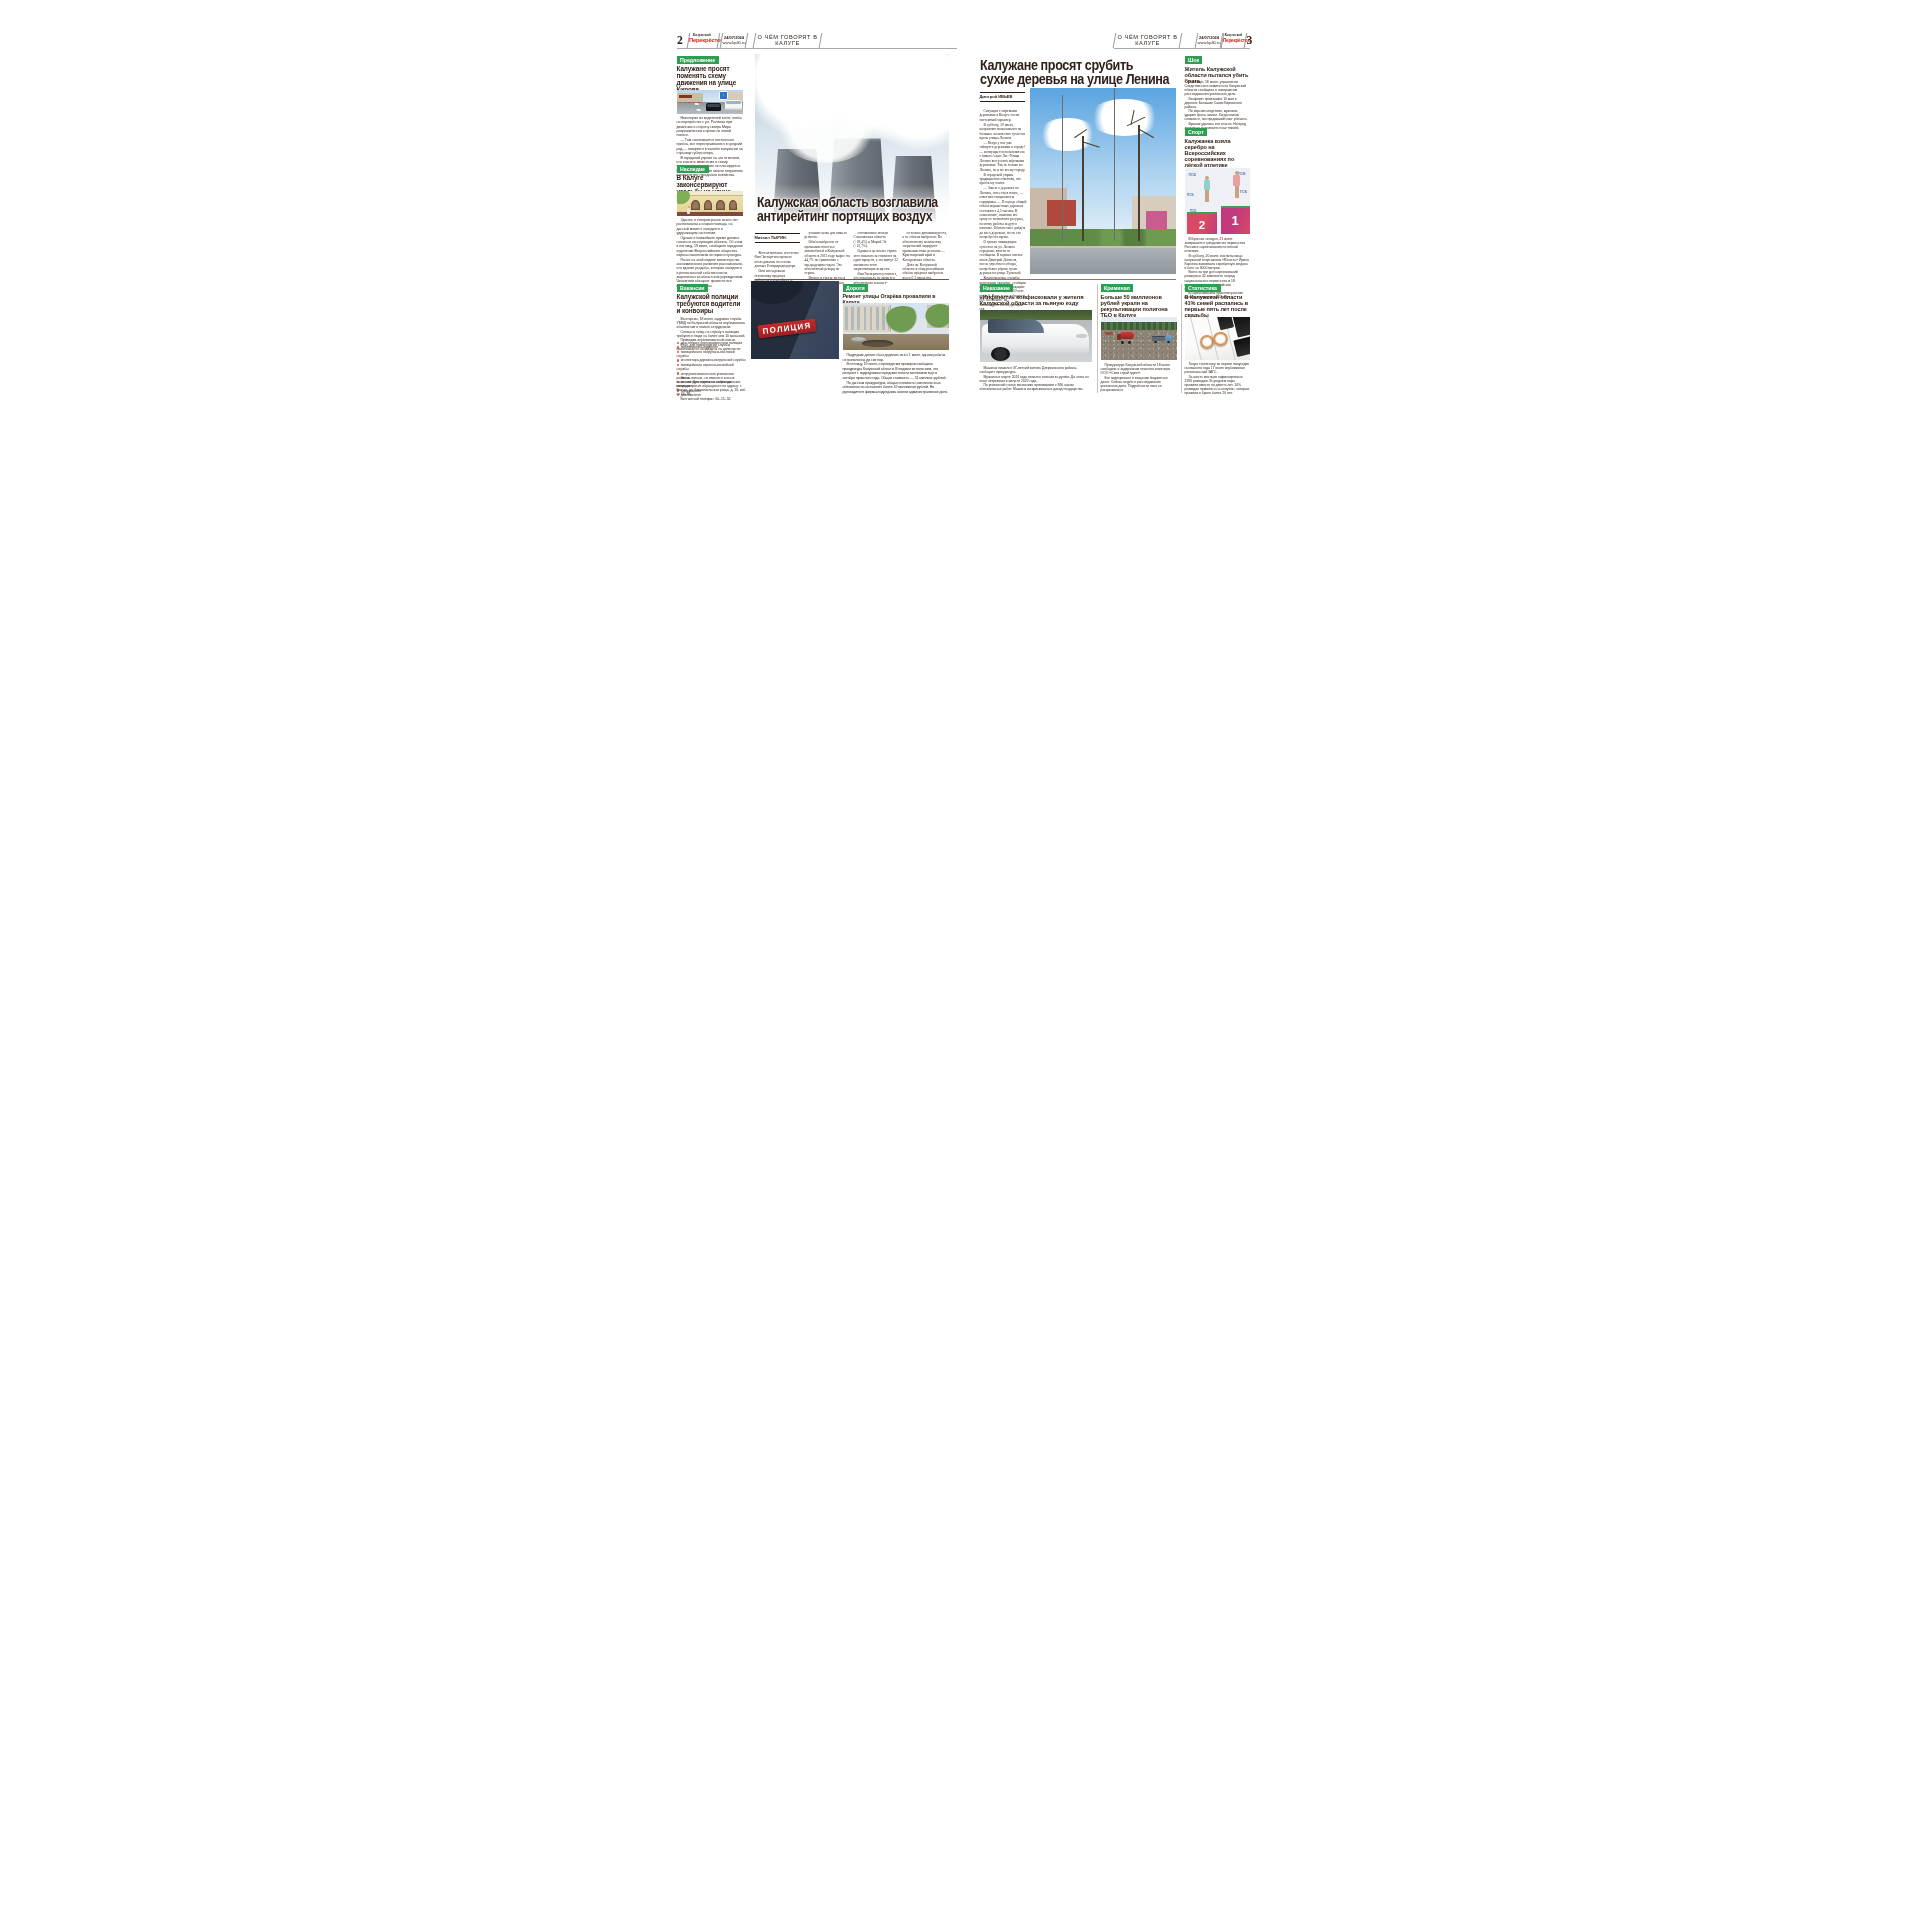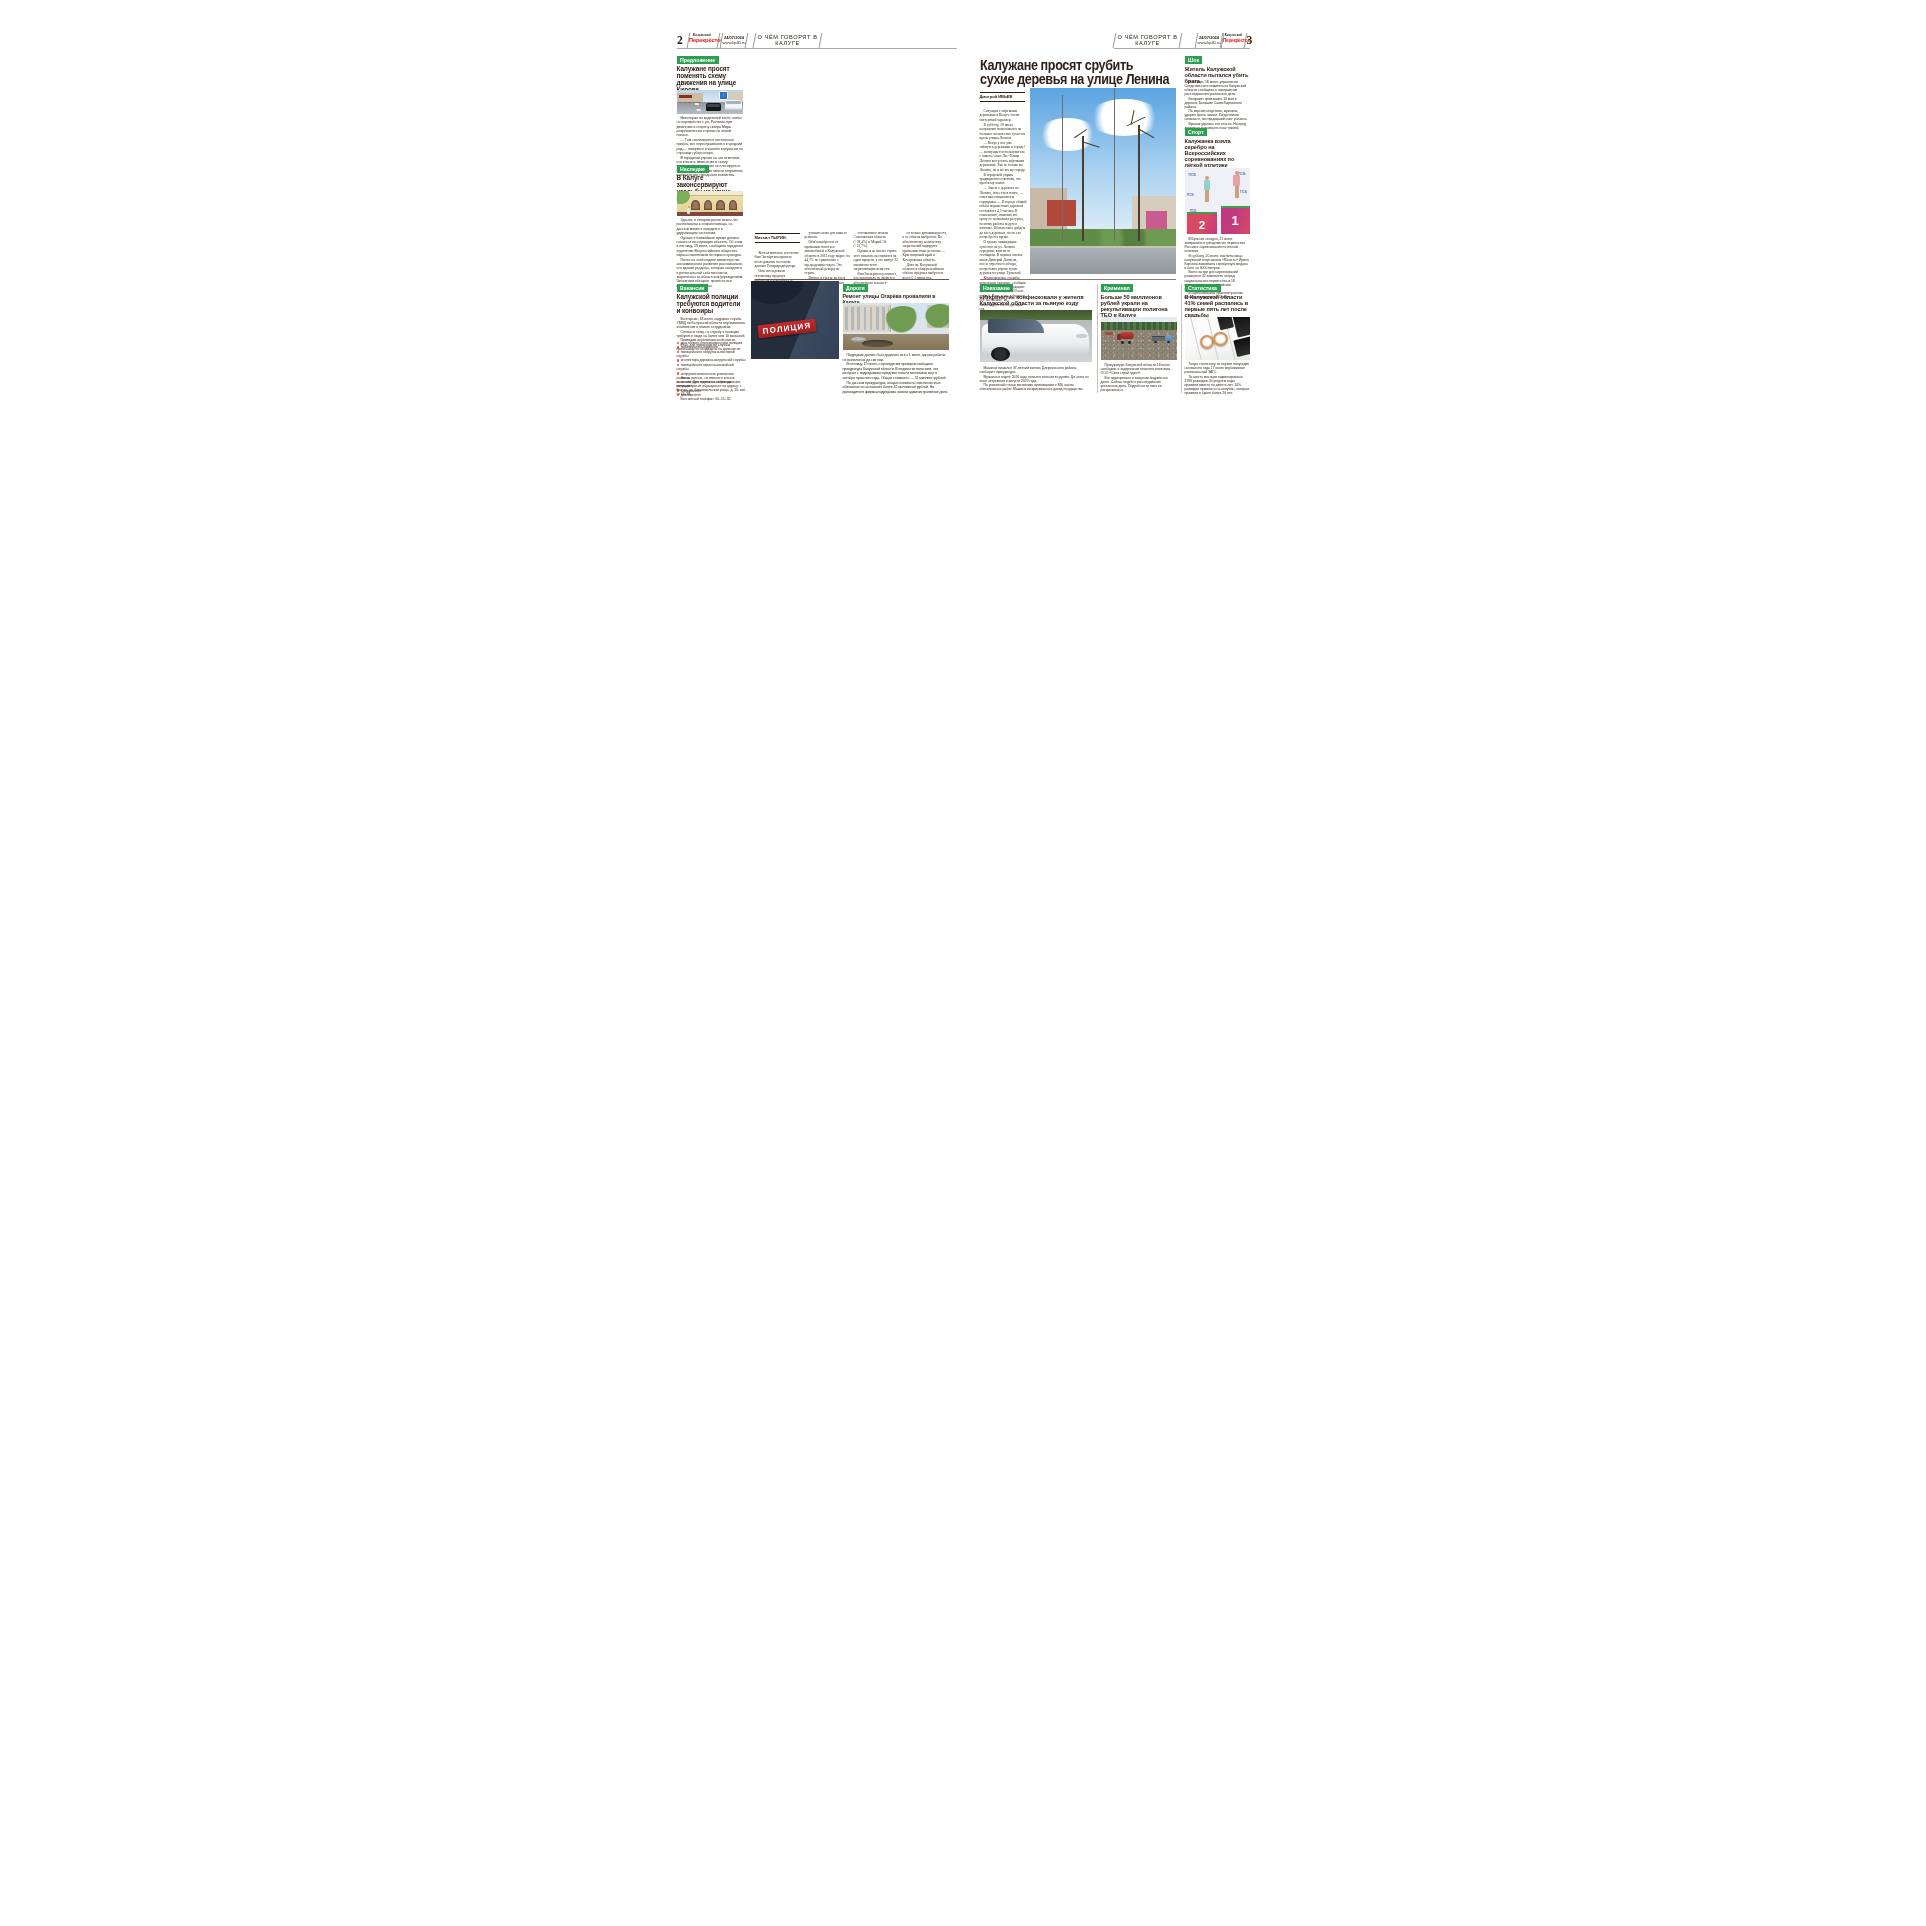--- a/index.html
+++ b/index.html
@@ -213,20 +213,33 @@
     <div class="abs u-tree"></div>
     <div class="abs u-person"></div>
   </div>
 
   <div class="body sans9" style="left:14px;top:218px;width:67px;">
       <p>Здание, в котором ранее много лет располагалась скорая помощь, на данный момент находится в удручающем состоянии.</p>
       <p>Однако в ближайшее время должна начаться консервация объекта. Об этом в пятницу, 19 июля, сообщило городское отделение Всероссийского общества охраны памятников истории и культуры.</p>
       <p>Ранее на этой неделе министерство экономического развития рассказывало, что здания усадьбы, которые находятся в региональной собственности, закреплены за областным учреждением. Чиновники обещают провести все необходимые работы.</p>
     </div>
 
+  <div class="ph" style="left:92px;top:54px;width:194px;height:176px;background:#fff;">
+    <div class="abs t-sky"></div>
+    <div class="abs t-tower" style="left:9%;bottom:0;width:26%;height:46%;"></div>
+    <div class="abs t-tower2" style="left:38%;bottom:0;width:30%;height:52%;"></div>
+    <div class="abs t-tower" style="left:70%;bottom:0;width:24%;height:42%;"></div>
+    <div class="abs t-steam" style="left:-6%;top:-22%;width:64%;height:70%;"></div>
+    <div class="abs t-steam" style="left:28%;top:-30%;width:70%;height:80%;"></div>
+    <div class="abs t-steam" style="left:55%;top:-10%;width:60%;height:64%;"></div>
+    <div class="abs t-steam" style="left:10%;top:16%;width:54%;height:46%;opacity:.9;"></div>
+    <div class="abs t-fade"></div>
+    <div class="bigh overlayh" style="left:2.3px;top:142px;font-size:12.7px;">Калужская область возглавила</div>
+    <div class="bigh overlayh" style="left:2.3px;top:156px;font-size:12.7px;">антирейтинг портящих воздух</div>
+  </div>
 
   <div class="author" style="left:92px;top:233px;width:45px;">Михаил ТЫРИН.</div>
 
   <div class="body serif" style="left:92px;top:251px;width:45px;">
       <p>Консалтинговое агентство ФинЭкспертиза провело исследование на основе данных Росприроднадзора.</p>
       <p>Они исследовали статистику вредных выбросов в атмосферу, и итоги не-</p>
     </div>
   <div class="body serif" style="left:142px;top:231px;width:45px;">
       <p>утешительны для нашего региона.</p>
       <p>Объём выбросов от промышленности и автомобилей в Калужской области в 2023 году вырос на 44,7% по сравнению с предыдущим годом. Это абсолютный рекорд по стране.</p>

